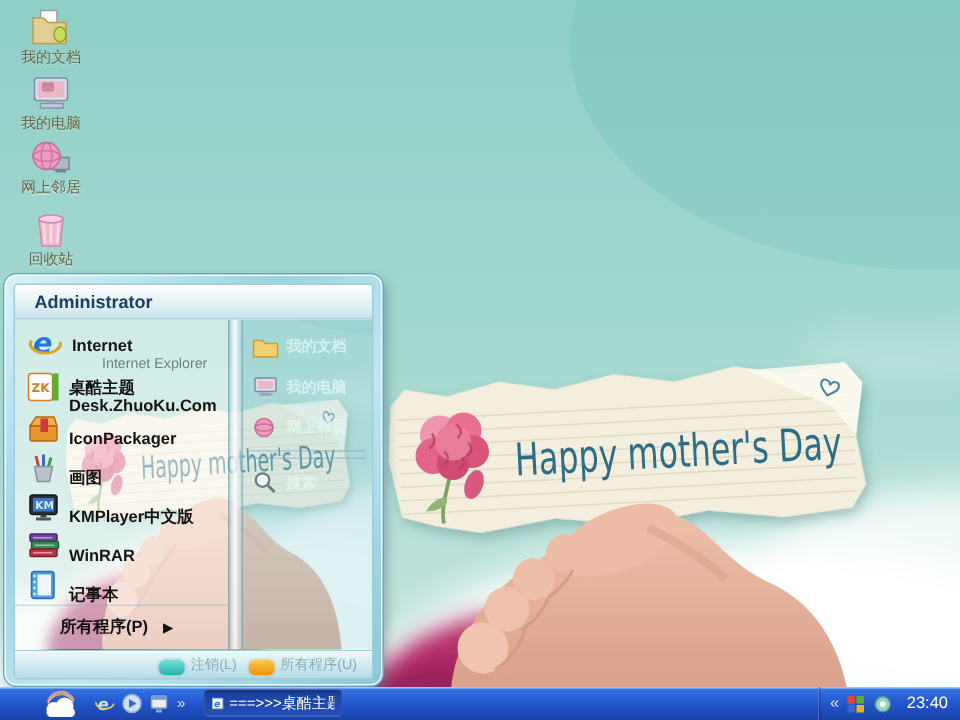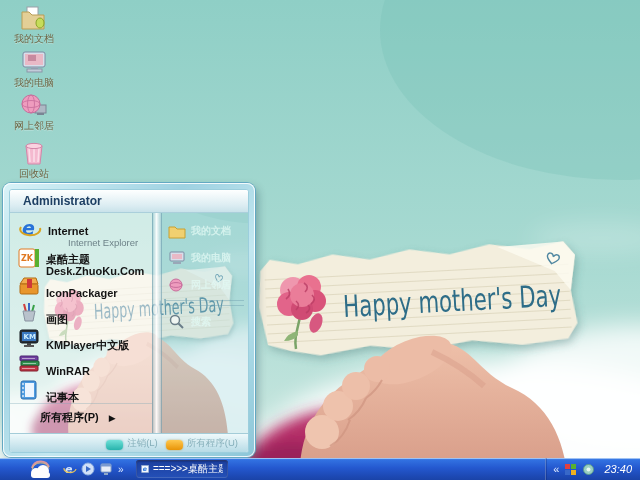--- a/index.html
+++ b/index.html
@@ -69,21 +69,21 @@
   .ql-chev{color:#dbe8ff;font-size:10px;cursor:pointer;padding:0 2px;}
   .task-btn{height:18px;width:92px;margin-left:6px;display:flex;align-items:center;gap:4px;
     padding:0 5px;box-sizing:border-box;border-radius:3px;cursor:pointer;
     background:linear-gradient(#1b3f9e,#2450b8);box-shadow:inset 0 1px 2px rgba(0,0,30,.55),
     inset 0 0 0 1px rgba(255,255,255,.15);}
   .task-btn .txt{font-size:10px;color:#fff;white-space:nowrap;overflow:hidden;}
   .tray{margin-left:auto;display:flex;align-items:center;gap:5px;height:100%;padding:0 4px 0 8px;
     box-shadow:inset 1px 0 0 rgba(255,255,255,.25), inset 2px 0 0 rgba(0,20,90,.25);}
   .tray .chev{color:#e4eeff;font-size:11px;cursor:pointer;}
   .tray-icon{width:13px;height:13px;cursor:pointer;}
-  .clock{font-size:11px;color:#fff;padding:0 4px;cursor:default;font-style:italic;}
+  .clock{font-size:11px;color:#fff;padding:0 4px;cursor:default;}
 </style>
 </head>
 <body>
 
 <svg width="0" height="0" style="position:absolute" aria-hidden="true">
   <defs>
     <linearGradient id="sky" x1="0" y1="0" x2="0" y2="1">
       <stop offset="0" stop-color="#8fcfc6"></stop>
       <stop offset="0.55" stop-color="#a8dad2"></stop>
       <stop offset="1" stop-color="#cfe9e2"></stop>

